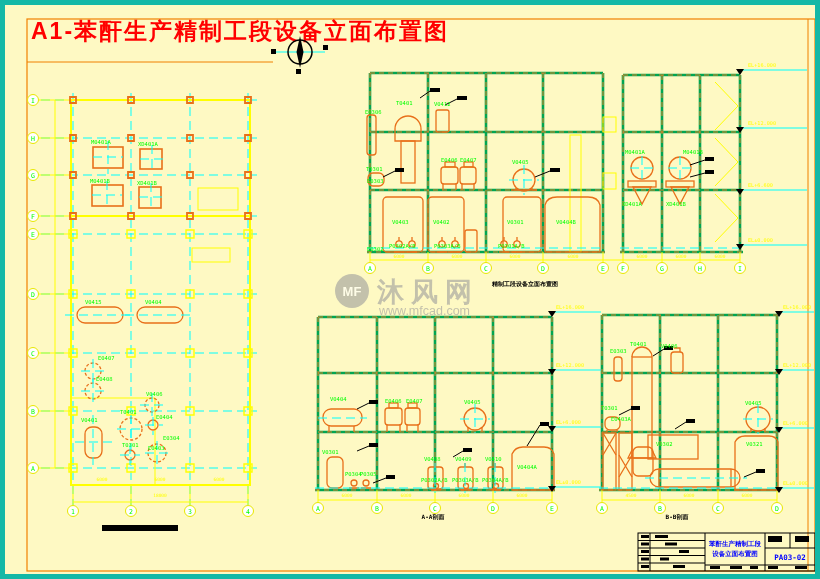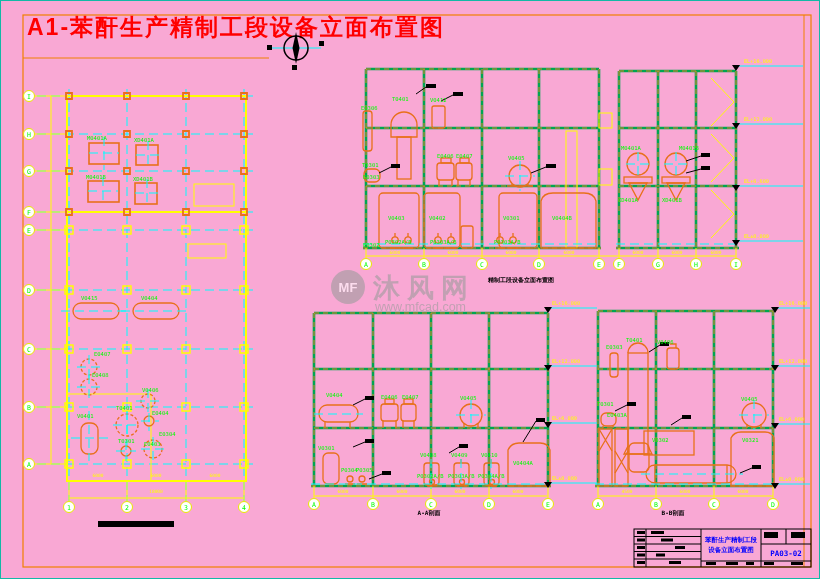--- a/index.html
+++ b/index.html
@@ -1,16 +1,16 @@
 <!DOCTYPE html>
 <html><head>
 <meta charset="utf-8">
 <style>
   html,body{margin:0;padding:0;background:#fff;}
-  .page{position:relative;width:820px;height:579px;background:#f9a8d4;border:1px solid #14b8a6;box-sizing:border-box;overflow:hidden;font-family:"DejaVu Sans Mono",monospace;}
+  .page{position:relative;width:820px;height:579px;background:#fef9c3;border:5px solid #14b8a6;box-sizing:border-box;overflow:hidden;font-family:"DejaVu Sans Mono",monospace;}
   svg{position:absolute;left:0;top:0;}
   svg text{font-family:"DejaVu Sans Mono",monospace;}
   .gframe{stroke:#00a651;stroke-width:2.6;fill:none;}
   .gframe-o{stroke:#ff7f27;stroke-width:0.9;fill:none;stroke-dasharray:5 4;}
   .cyand{stroke:#00ffff;stroke-width:1;fill:none;stroke-dasharray:9 5;}
   .cyans{stroke:#00ffff;stroke-width:1;fill:none;}
   .yel{stroke:#ffff00;fill:none;}
   .orn{stroke:#e8701a;stroke-width:1.3;fill:none;}
   .ornthick{stroke:#e8701a;stroke-width:1.8;fill:none;}
   .blackline{stroke:#000;stroke-width:1;fill:none;}

